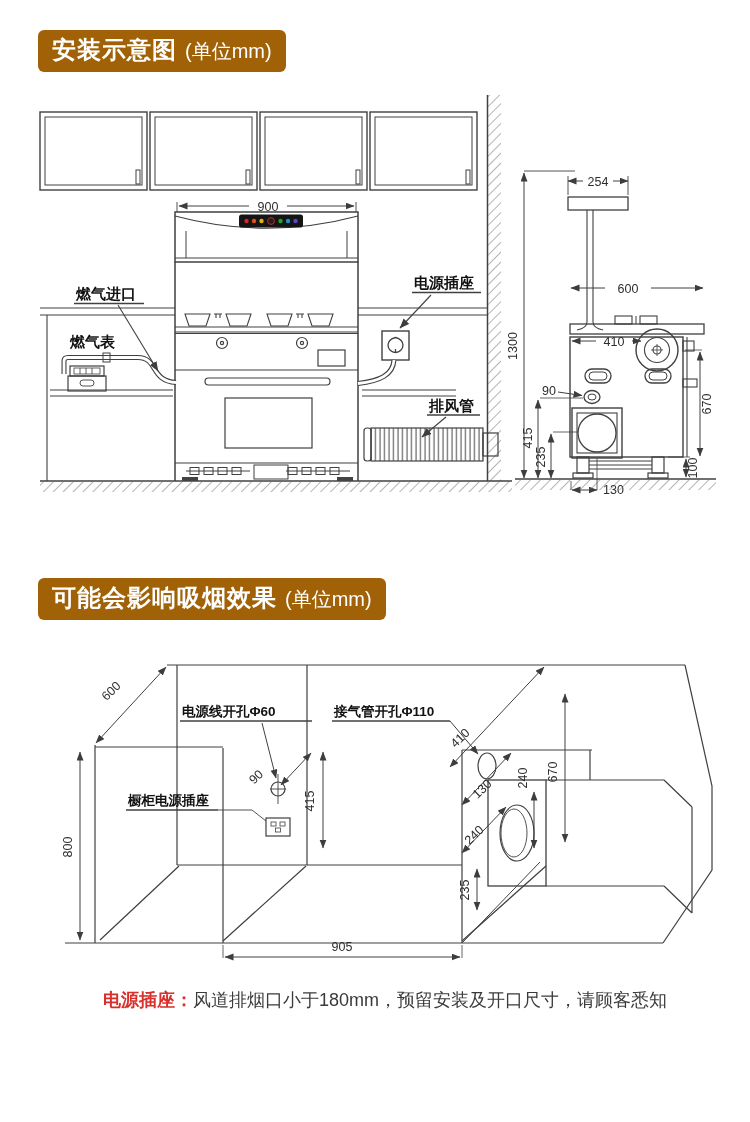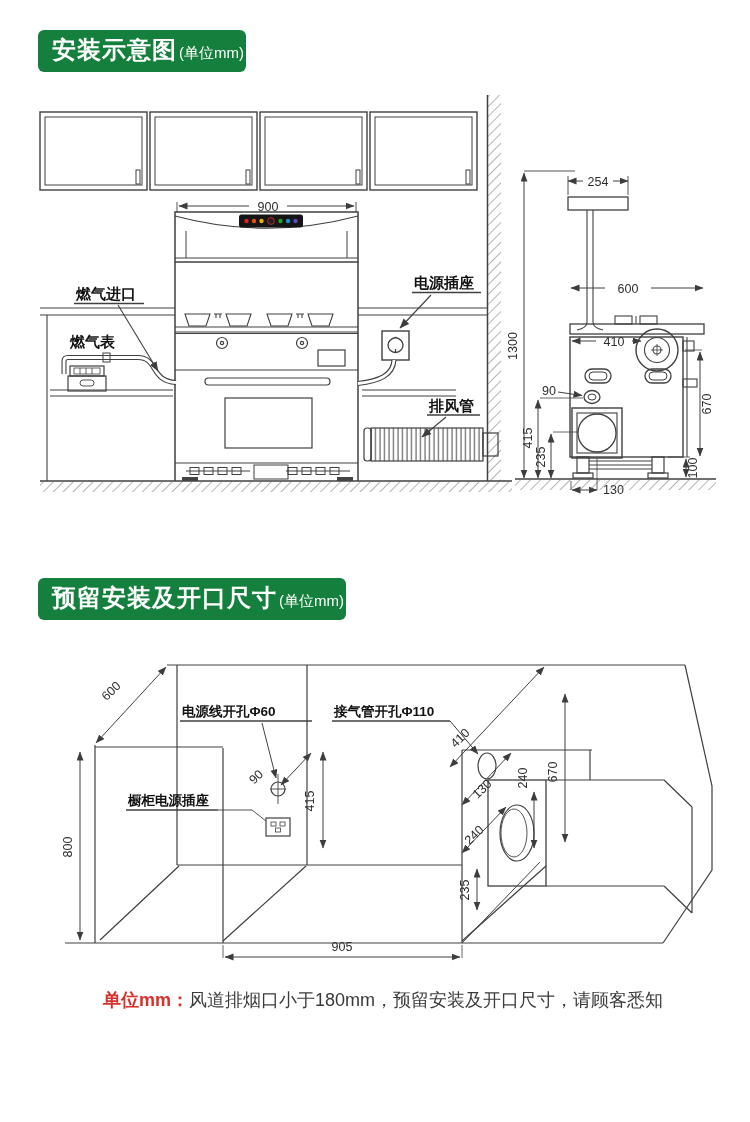--- a/index.html
+++ b/index.html
@@ -1,21 +1,21 @@
 <!DOCTYPE html>
 <html><head>
 <meta charset="utf-8">
 <style>
   html,body{margin:0;padding:0;background:#fff;}
   .page{position:relative;width:750px;height:1122px;background:#fff;overflow:hidden;
         font-family:"Liberation Sans","DejaVu Sans",sans-serif;}
-  .banner{position:absolute;left:38px;background:#15803d;color:#fff;border-radius:6px;
-          padding:4px 2px 6px 14px;white-space:nowrap;display:flex;align-items:baseline;}
+  .banner{position:absolute;left:38px;background:#a16207;color:#fff;border-radius:6px;
+          padding:4px 14px 6px 14px;white-space:nowrap;display:flex;align-items:baseline;}
   .banner .t{font-size:24px;font-weight:bold;letter-spacing:1px;}
-  .banner .u{font-size:15px;margin-left:2px;}
+  .banner .u{font-size:20px;margin-left:8px;}
   #banner1{top:30px;}
   #banner2{top:578px;}
   svg{position:absolute;left:0;}
   svg text{font-family:"Liberation Sans","DejaVu Sans",sans-serif;}
   .ln{stroke:#404040;fill:none;}
   .dim{font-size:12.5px;fill:#2e2e2e;}
   .lbl{font-size:15px;font-weight:bold;fill:#111;}
   .lbl2{font-size:13.5px;font-weight:bold;fill:#111;}
   .note{position:absolute;left:103px;top:988px;font-size:18px;color:#3a3a3a;white-space:nowrap;}
   .note .pfx{color:#d9302b;font-weight:bold;}
@@ -285,21 +285,21 @@
       </g>
 
       <g>
         <line class="ln" x1="515" y1="479" x2="716" y2="479" stroke-width="1.4"></line>
         <rect x="515" y="480" width="201" height="10" fill="url(#hatch)"></rect>
       </g>
     </g>
   </svg>
 
   <div class="banner" id="banner2">
-    <span class="t">预留安装及开口尺寸</span>
+    <span class="t">可能会影响吸烟效果</span>
     <span class="u">(单位mm)</span>
   </div>
 
   <svg width="750" height="330" style="top:640px" viewBox="0 640 750 330">
     <defs>
       <marker id="arr2" markerWidth="10" markerHeight="8" refX="8.5" refY="3.5" orient="auto-start-reverse">
         <path d="M0,0 L9,3.5 L0,7 Z" fill="#3d3d3d"></path>
       </marker>
     </defs>
 
@@ -394,16 +394,16 @@
       <line class="ln" x1="450" y1="721" x2="478" y2="754" stroke-width="1" marker-end="url(#arr2)"></line>
     </g>
     <g>
       <text class="lbl2" x="128" y="805">橱柜电源插座</text>
       <line class="ln" x1="126" y1="810" x2="218" y2="810" stroke-width="1.3"></line>
       <path class="ln" d="M218,810 L252,810 L266,821" stroke-width="0.9"></path>
     </g>
   </svg>
 
   <div class="note">
-    <span class="pfx">单位mm：</span><span>风道排烟口小于180mm，预留安装及开口尺寸，请顾客悉知</span>
+    <span class="pfx">电源插座：</span><span>风道排烟口小于180mm，预留安装及开口尺寸，请顾客悉知</span>
   </div>
 
 </div>
 
 </body></html>

